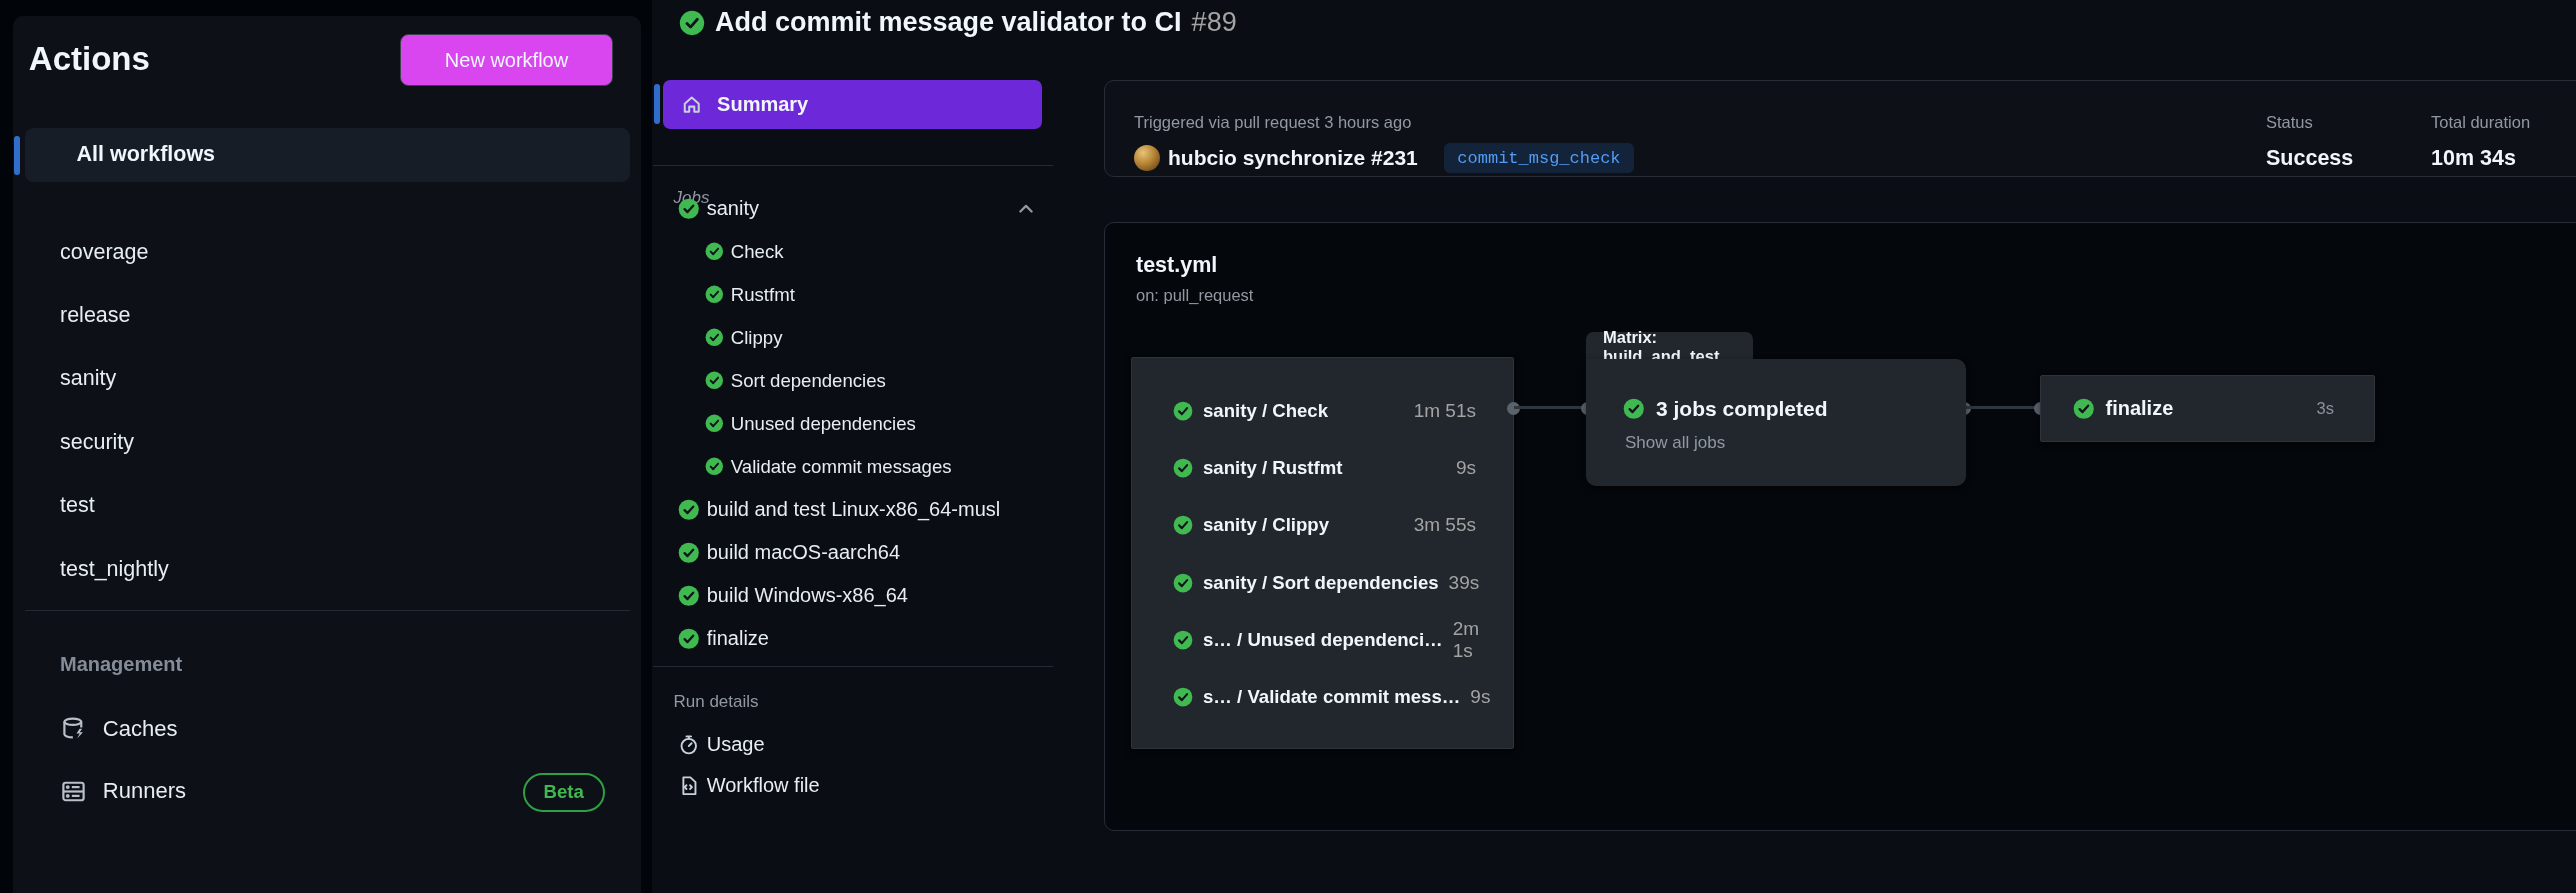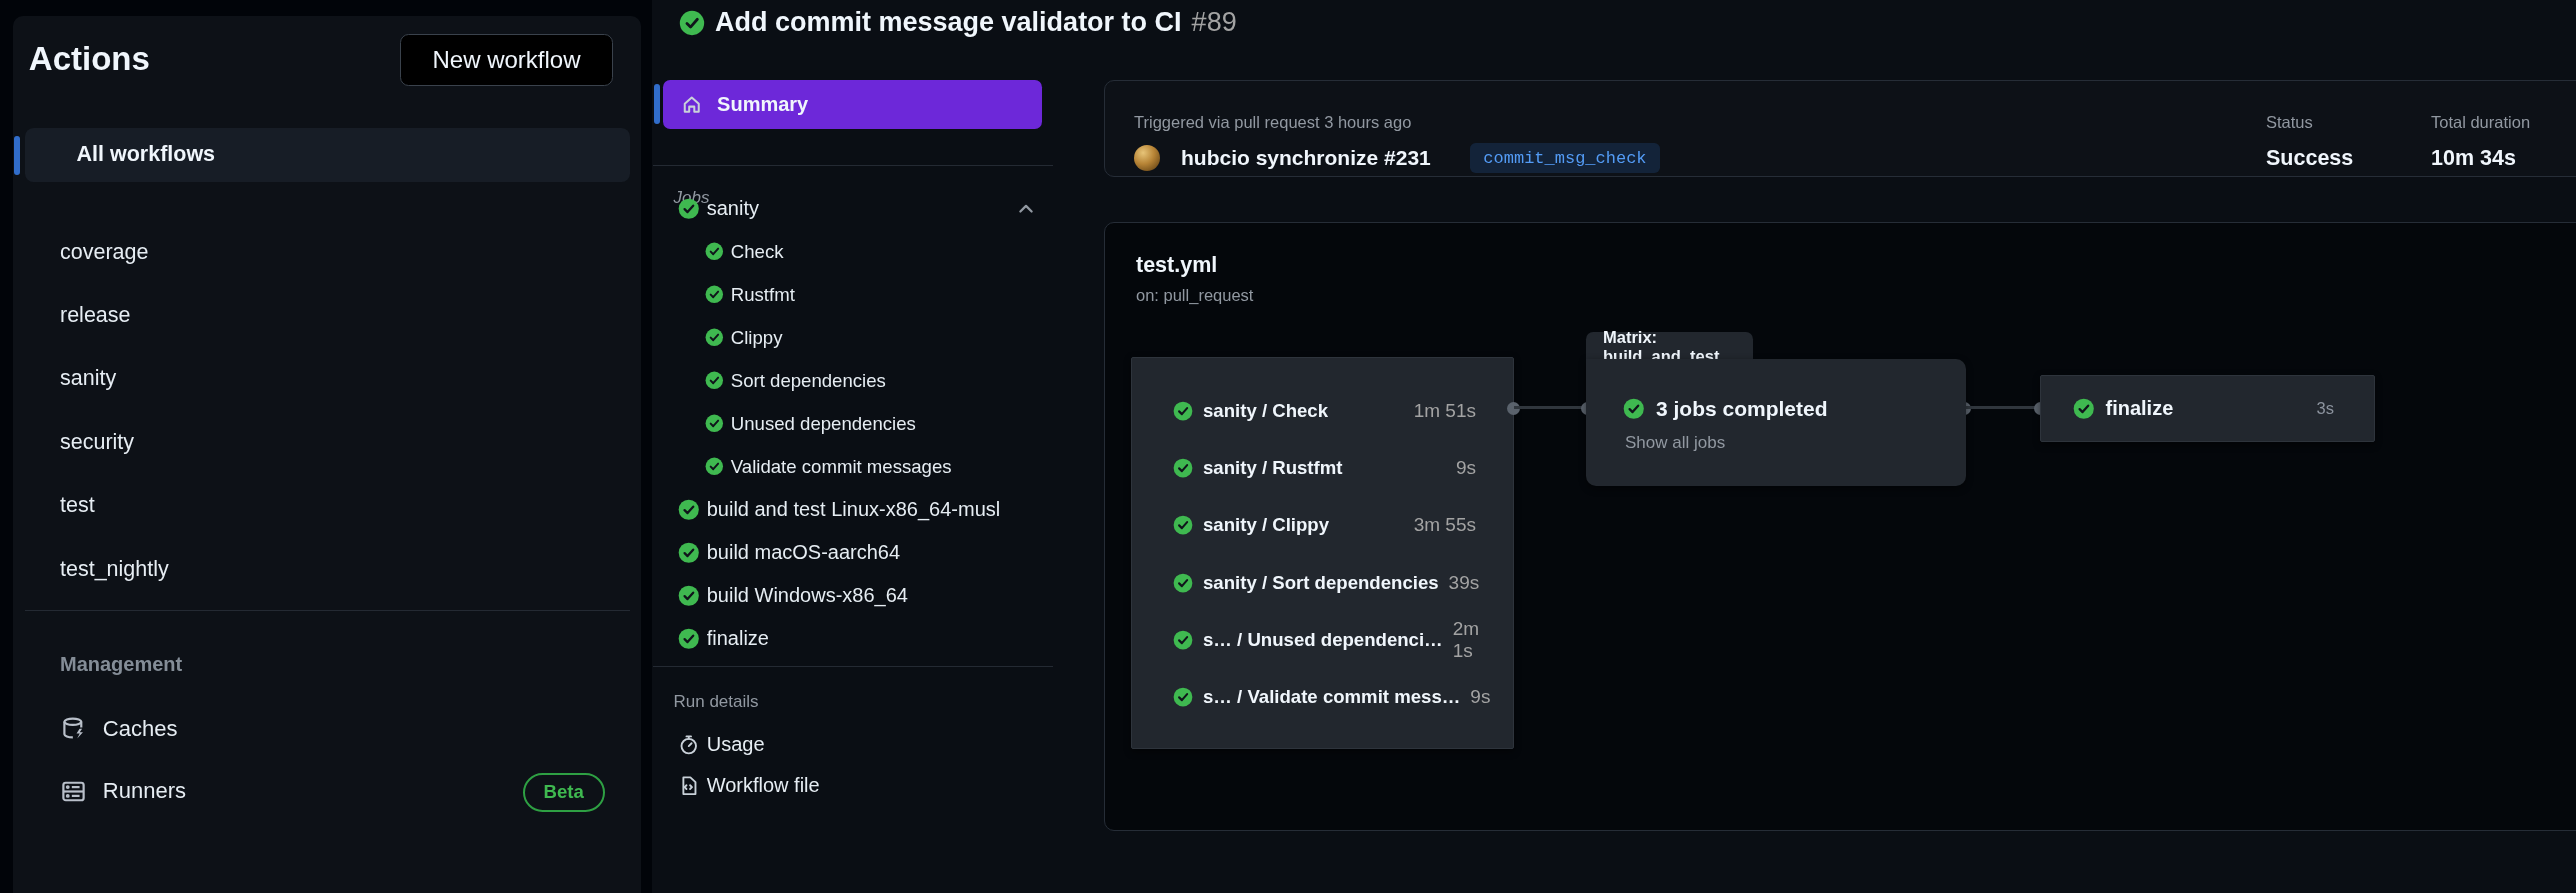--- a/index.html
+++ b/index.html
@@ -4,22 +4,22 @@
 <style>
   * { margin:0; padding:0; box-sizing:border-box; }
   html,body { width:2576px; height:894px; background:#010409; overflow:hidden;
     font-family:"Liberation Sans","DejaVu Sans",sans-serif; color:#e6edf3; }
 
   
   #sidebar { position:absolute; left:13px; top:15.8px; width:628px; height:878px;
     background:#0d1117; border-radius:10px 10px 0 0; }
   .sb-title { position:absolute; left:15.8px; top:24px; font-size:33px; font-weight:700; color:#f0f6fc; }
   .btn { position:absolute; left:387px; top:18.6px; width:213px; height:52px;
-    background:#000000; border:1.4px solid #3a424c; border-radius:8.6px;
-    font-size:24px; color:#f0f6fc; display:flex; align-items:center; justify-content:center; cursor:pointer; }
+    background:#d946ef; border:1.4px solid #3a424c; border-radius:8.6px;
+    font-size:20px; color:#f0f6fc; display:flex; align-items:center; justify-content:center; cursor:pointer; }
   .allwf-box { position:absolute; left:11.5px; top:112px; width:605px; height:54px;
     background:#171d26; border-radius:8.6px; display:flex; align-items:center; padding-left:52px;
     font-size:21.5px; font-weight:600; color:#f0f6fc; cursor:pointer; }
   .accent-bar { position:absolute; width:5.7px; border-radius:2.9px; background:#316dca; }
   .wf-item { position:absolute; left:47px; height:31.5px; display:flex; align-items:center;
     font-size:21.5px; color:#e6edf3; cursor:pointer; }
   .sb-divider { position:absolute; left:11.5px; width:605px; height:1.4px; background:#242a33; }
   .mgmt-label { position:absolute; left:47px; font-size:20px; font-weight:600; color:#848d97; }
   .mgmt-row { position:absolute; left:47px; height:37px; display:flex; align-items:center; gap:15.8px;
     font-size:22px; color:#e6edf3; cursor:pointer; }
@@ -40,21 +40,21 @@
   .nav-divider { position:absolute; left:1.4px; width:400px; height:1.4px; background:#242a33; }
   .nav-label { position:absolute; left:21.5px; font-size:17px; color:#9198a1; }
   .job-row { position:absolute; height:31.5px; display:flex; align-items:center; gap:7.2px; cursor:pointer; }
   .job-row .lbl { font-size:20px; color:#e6edf3; }
   .job-row .lbl.sub { font-size:18.6px; }
 
   
   #info-card { position:absolute; left:452px; top:80px; width:1518px; height:97px;
     background:#0d1117; border:1.4px solid #262d37; border-radius:10px; }
   .info-label { position:absolute; top:31.5px; font-size:16.5px; color:#9198a1; }
-  .info-value-row { position:absolute; top:60px; height:34px; display:flex; align-items:center; gap:21px; }
+  .info-value-row { position:absolute; top:60px; height:34px; display:flex; align-items:center; gap:8px; }
   .info-strong { font-size:21.5px; font-weight:700; color:#f0f6fc; }
   .actor-name { font-size:21px; font-weight:600; color:#f0f6fc; }
   .avatar { width:26px; height:26px; border-radius:50%;
     background:radial-gradient(circle at 35% 30%, #e7c478, #b78436 45%, #6d4a18 85%); }
   .branch-badge { font-family:"Liberation Mono","DejaVu Sans Mono",monospace; font-size:17px;
     color:#539bf5; background:rgba(56,139,253,0.15); border-radius:5.7px; padding:5.7px 13px; cursor:pointer; }
 
   
   #graph-card { position:absolute; left:452px; top:222px; width:1518px; height:609px;
     background:#04070b; border:1.4px solid #262d37; border-radius:10px; }

